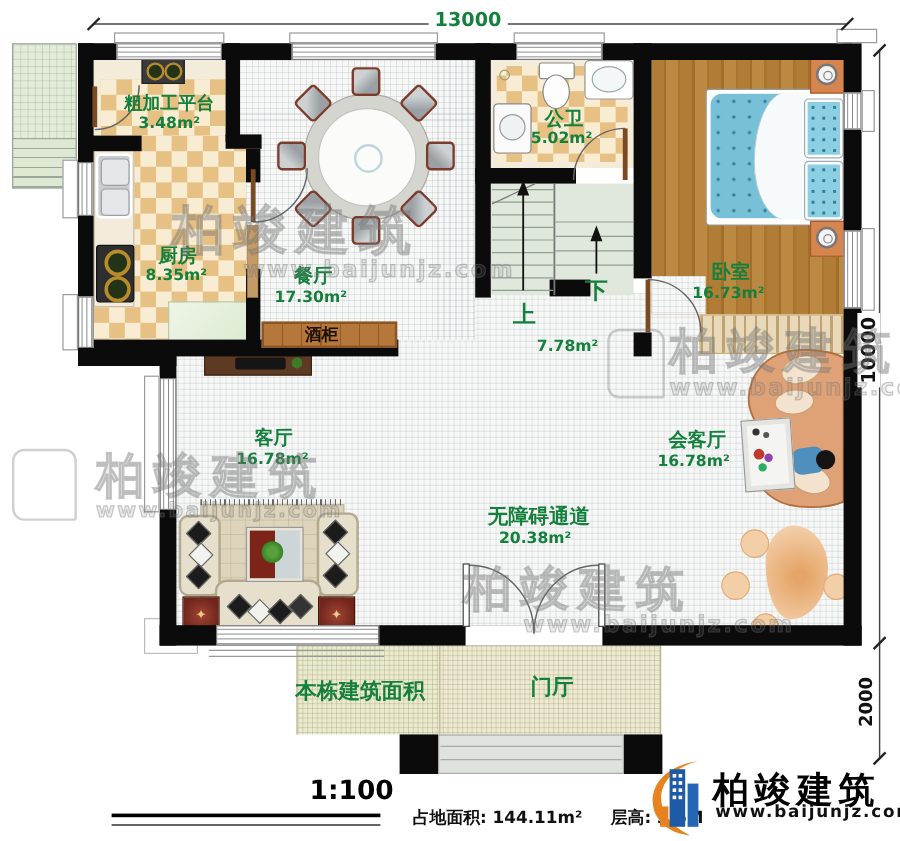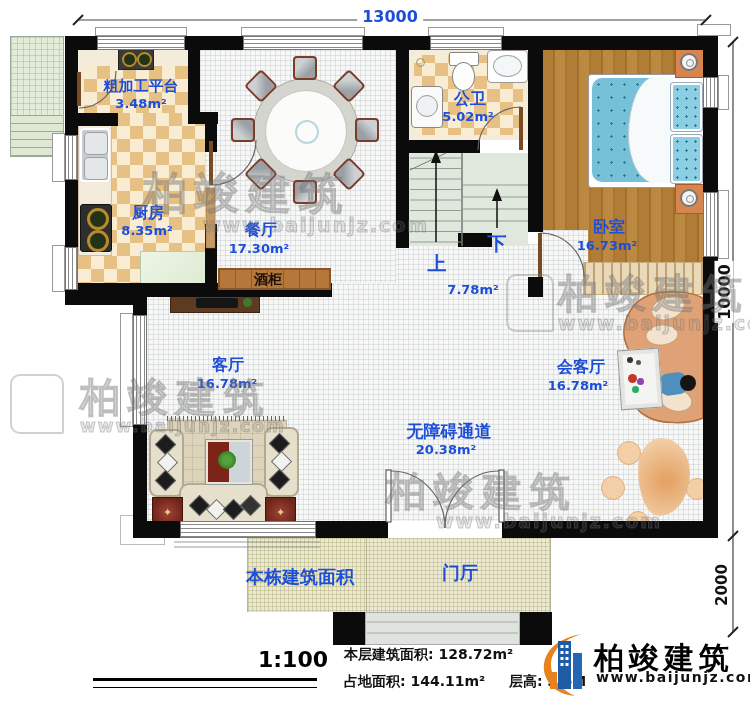--- a/index.html
+++ b/index.html
@@ -17,21 +17,21 @@
     background-size:4px 4px;}
   .checker{position:absolute;
     background-image:conic-gradient(#e7c083 90deg,#f8ecd2 90deg 180deg,#e7c083 180deg 270deg,#f8ecd2 270deg);
     background-size:26px 26px;}
   .marble{position:absolute;background:#f3ecda;}
   .wood{position:absolute;background:repeating-linear-gradient(90deg,#b17d36 0 10px,#a26e2b 10px 12px,#bb8941 12px 22px,#aa762f 22px 24px);}
   .window{position:absolute;background:#fff;border:1px solid #777;box-sizing:border-box;}
   .win-h{background-image:linear-gradient(#888 1px,transparent 1px);background-size:100% 4px;background-position:0 2px;}
   .win-v{background-image:linear-gradient(90deg,#888 1px,transparent 1px);background-size:4px 100%;background-position:2px 0;}
   .sill{position:absolute;background:#fff;border:1px solid #999;box-sizing:border-box;}
-  .lbl{position:absolute;transform:translate(-50%,-50%);font-weight:bold;color:#1d4ed8;
+  .lbl{position:absolute;transform:translate(-50%,-50%);font-weight:bold;color:#15803d;
     white-space:nowrap;text-align:center;line-height:1;}
   .vlbl{position:absolute;transform:translate(-50%,-50%) rotate(-90deg);font-weight:bold;color:#111;white-space:nowrap;background:#fff;padding:0 3px;}
   .wm{position:absolute;pointer-events:none;color:rgba(130,130,130,.16);
     -webkit-text-stroke:1px rgba(115,115,115,.38);font-weight:bold;white-space:nowrap;line-height:1.05;}
   .wm .big{font-size:44px;letter-spacing:8px;}
   .wm .small{font-size:19px;letter-spacing:2px;display:block;}
   .wm-icon{position:absolute;border:2px solid rgba(120,120,120,.35);border-radius:10px 10px 2px 10px;}
   .sofa{position:absolute;background:#e6dfcc;border:2px solid #b3a98f;border-radius:8px;box-sizing:border-box;}
   .pillow{position:absolute;width:15px;height:15px;transform:rotate(45deg);border:1px solid #666;box-sizing:border-box;}
   .redtable{position:absolute;width:29px;height:29px;background:radial-gradient(circle at 50% 50%,#a04434 0%,#6f251a 75%);
@@ -303,24 +303,20 @@
   </div>
   <div class="wm" style="left:386px;top:470px;">
     <span class="big" style="font-size:40px;">柏竣建筑</span>
     <span class="small" style="margin-left:50px;">www.baijunjz.com</span>
   </div>
 
 
   <div class="abs" style="left:258px;top:647px;font-size:22px;font-weight:bold;color:#000;">1:100</div>
   <div class="abs" style="left:93px;top:678px;width:224px;height:6px;border-top:3px solid #000;border-bottom:1px solid #000;"></div>
 
-  <div class="abs" style="left:344px;top:646px;font-size:14px;font-weight:bold;color:#111;">
-    <span>本层建筑面积:</span>
-    <span>128.72m²</span>
-  </div>
   <div class="abs" style="left:344px;top:673px;font-size:14px;font-weight:bold;color:#111;">
     <span>占地面积:</span>
     <span>144.11m²</span>
     <span style="display:inline-block;width:14px;"></span>
     <span>层高:</span>
     <span>3.6M</span>
   </div>
 
   <svg width="52" height="66" viewBox="0 0 52 66" style="left:537px;top:632px;">
     <path d="M45,2 C14,7 3,26 8,43 C12,55 23,63 38,64 C23,57 14,46 14,33 C14,18 27,7 45,2 Z" fill="#e8821e"></path>

